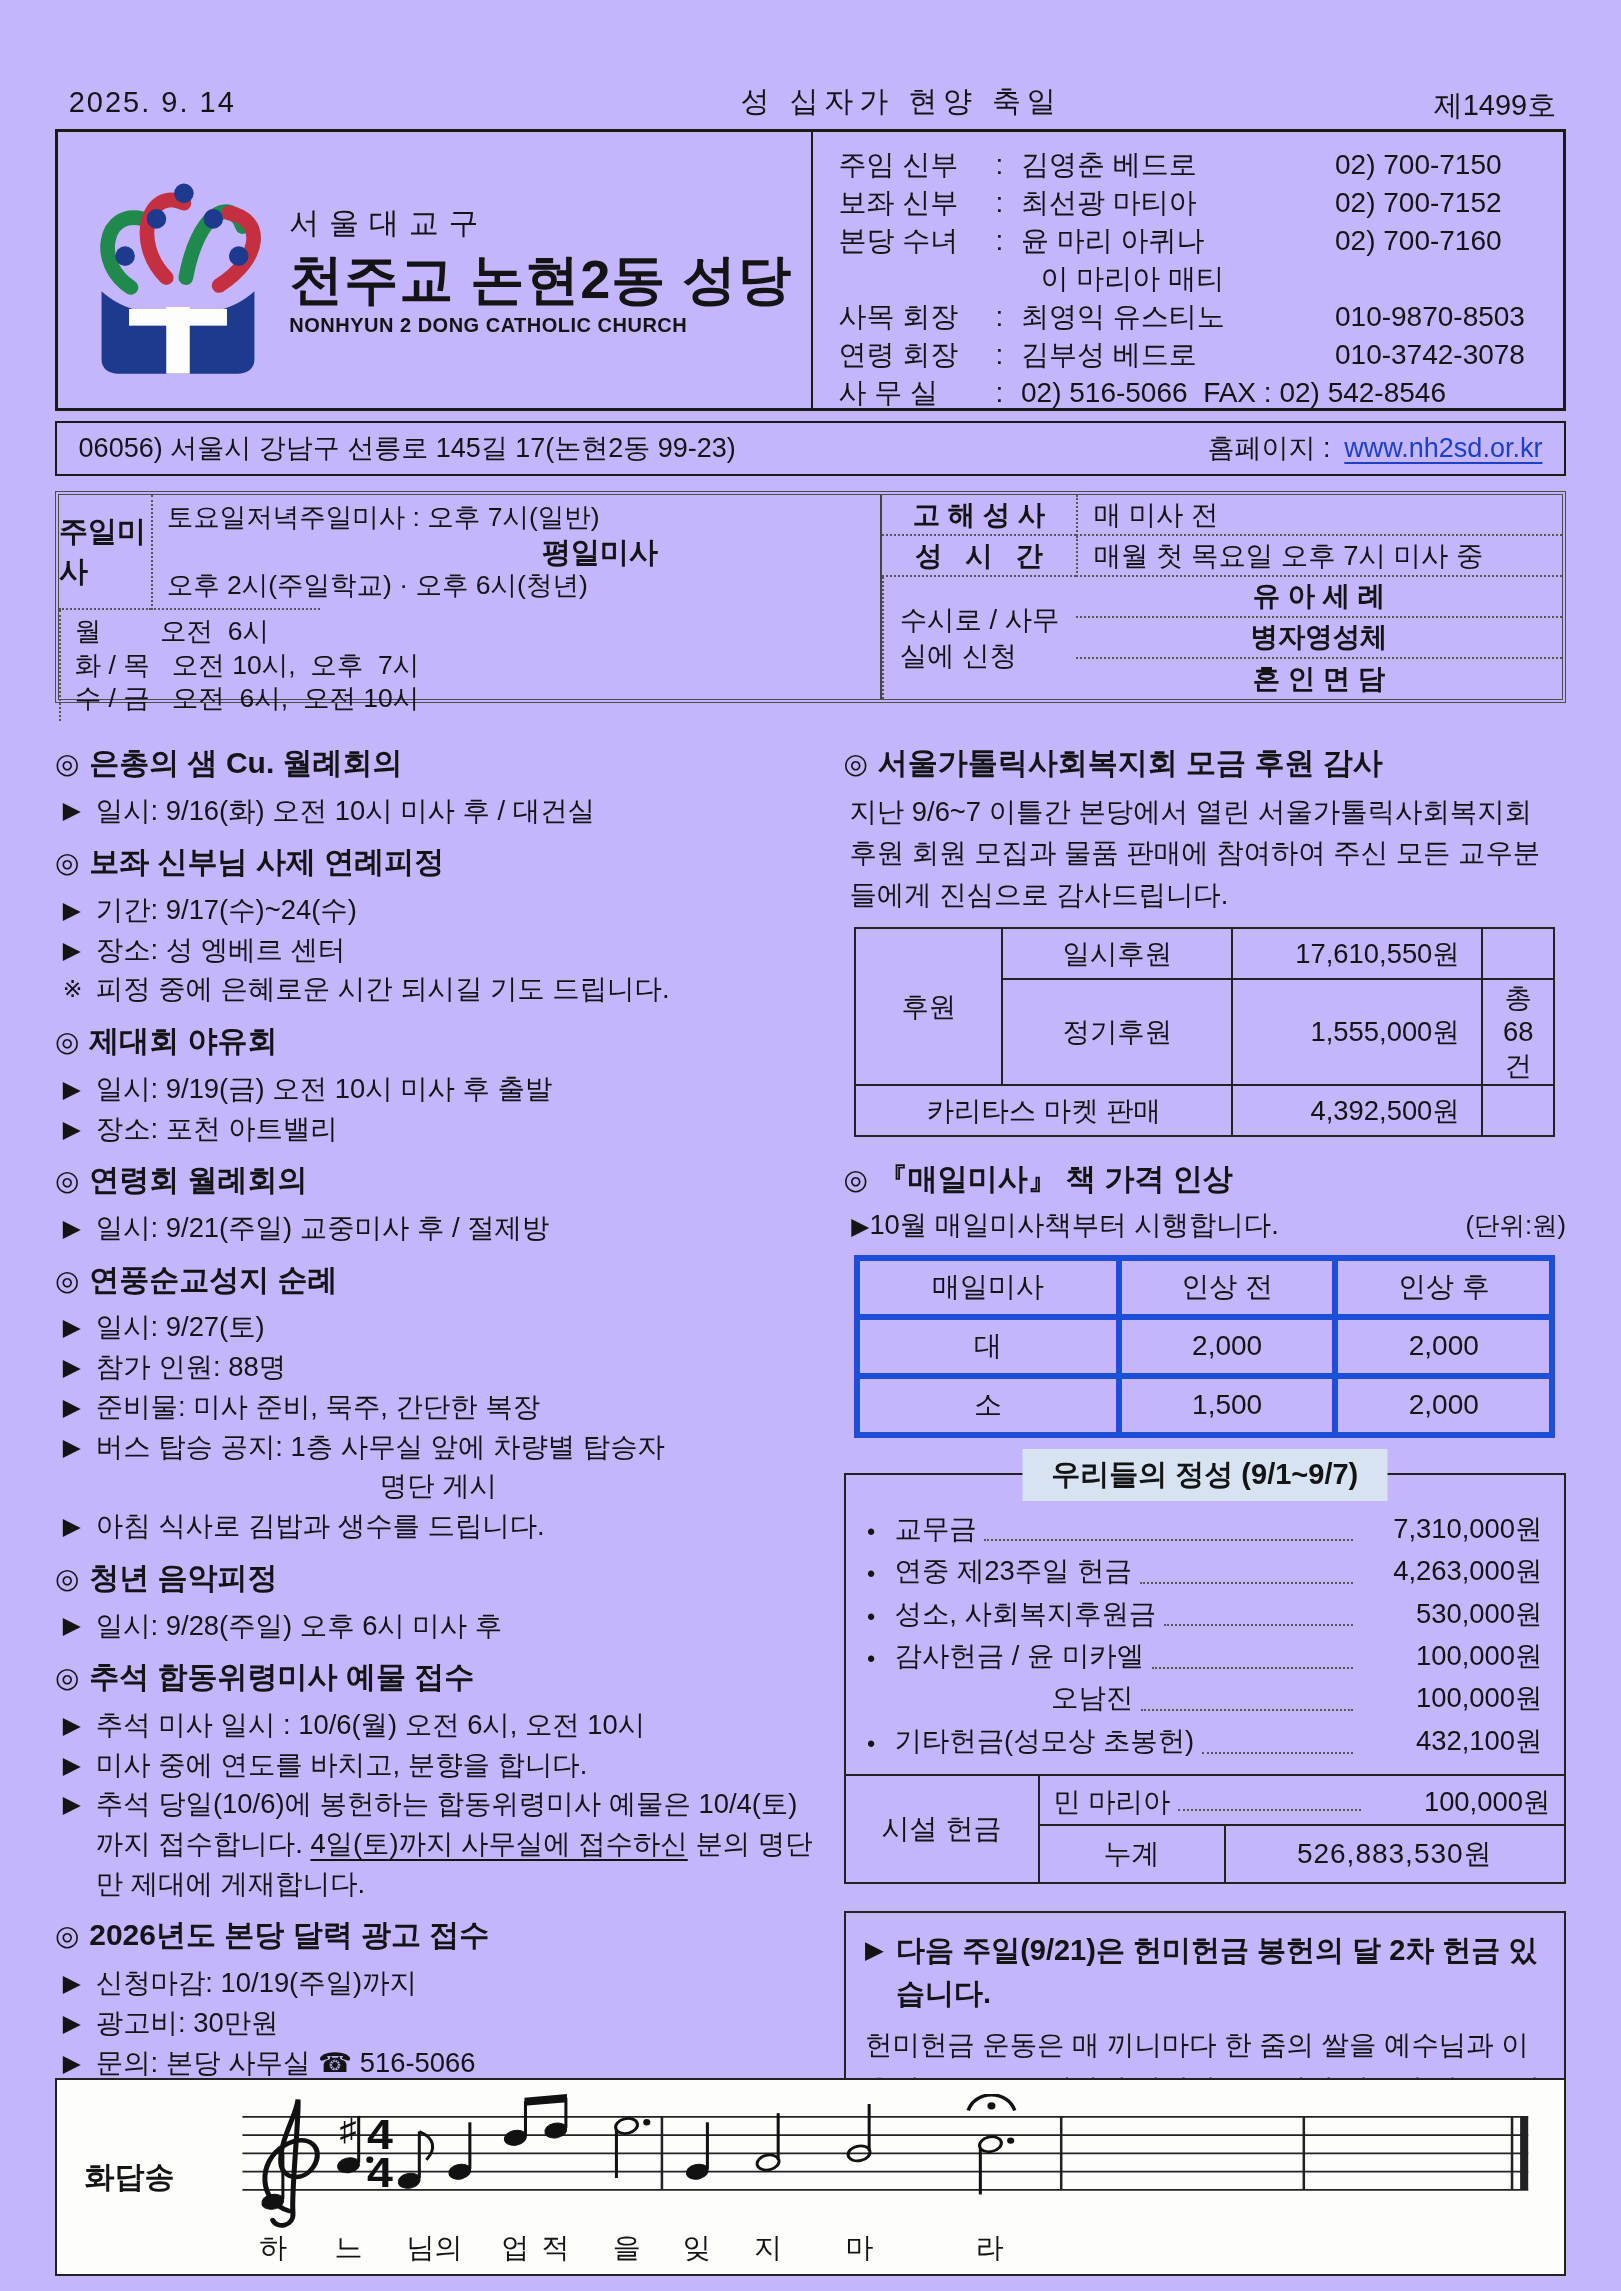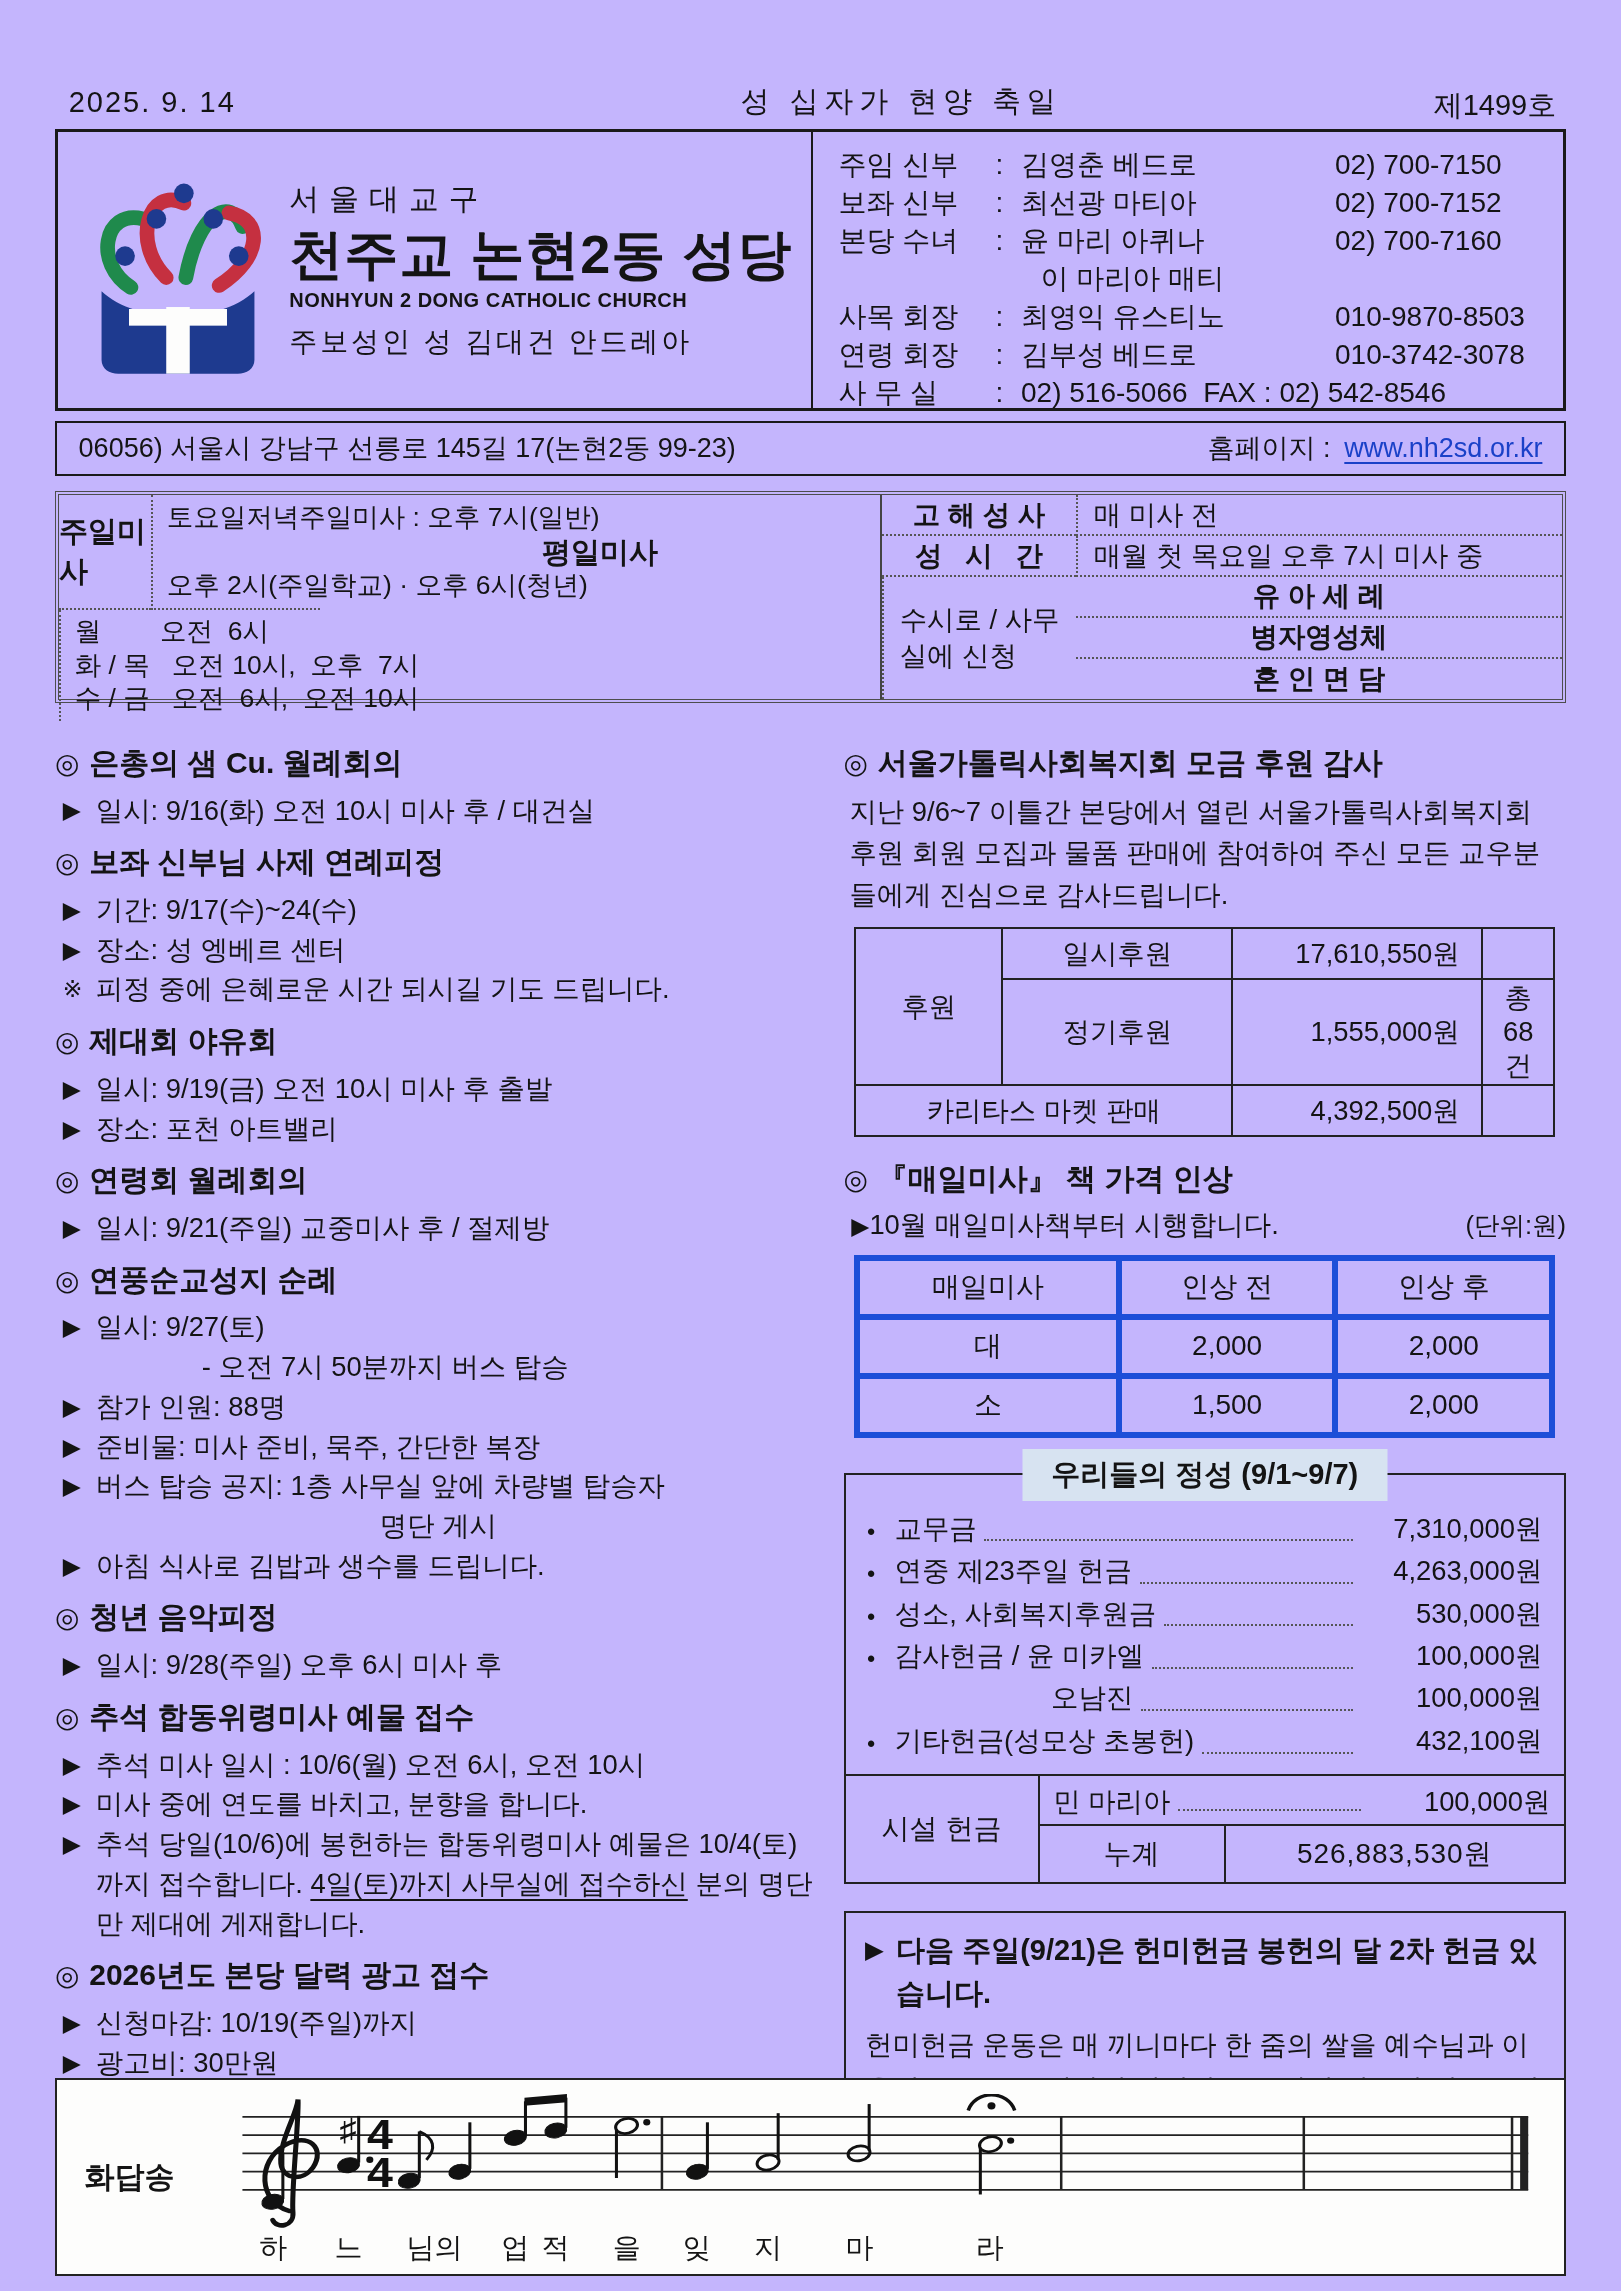--- a/index.html
+++ b/index.html
@@ -129,21 +129,20 @@
           <circle cx="162" cy="96" r="10" fill="#1e3a8f"></circle>
           <path d="M22,132 C58,166 142,166 178,132 L178,202 C178,211 170,216 161,216 L39,216 C30,216 22,211 22,202 Z" fill="#1e3a8f"></path>
           <rect x="88" y="148" width="24" height="68" fill="#fdfdfc"></rect>
           <rect x="50" y="150" width="100" height="17" fill="#fdfdfc"></rect>
         </svg>
       </div>
       <div class="namewrap">
         <div class="diocese">서울대교구</div>
         <div class="church-name">천주교 논현2동 성당</div>
         <div class="church-en">NONHYUN 2 DONG CATHOLIC CHURCH</div>
-        <div class="patron">주보성인 성 김대건 안드레아</div>
       </div>
     </div>
     <div class="mast-right">
       <div class="contact-row">
         <span class="c-role">주임 신부</span>
           <span>:</span>
           <span class="c-name">김영춘 베드로</span>
           <span class="c-phone">02) 700-7150</span>
       </div>
       <div class="contact-row">
@@ -279,24 +278,20 @@
       </section>
 
       <section class="ann">
         <div class="ann-title">
             <span class="tmark">◎</span>
             <span>연풍순교성지 순례</span>
           </div>
         <div class="ann-item">
             <span class="imark">▶</span>
             <span class="itext">일시: 9/27(토)</span>
-          </div>
-        <div class="ann-item cont1">
-            <span class="imark"></span>
-            <span class="itext">- 오전 7시 50분까지 버스 탑승</span>
           </div>
         <div class="ann-item">
             <span class="imark">▶</span>
             <span class="itext">참가 인원: 88명</span>
           </div>
         <div class="ann-item">
             <span class="imark">▶</span>
             <span class="itext">준비물: 미사 준비, 묵주, 간단한 복장</span>
           </div>
         <div class="ann-item">

